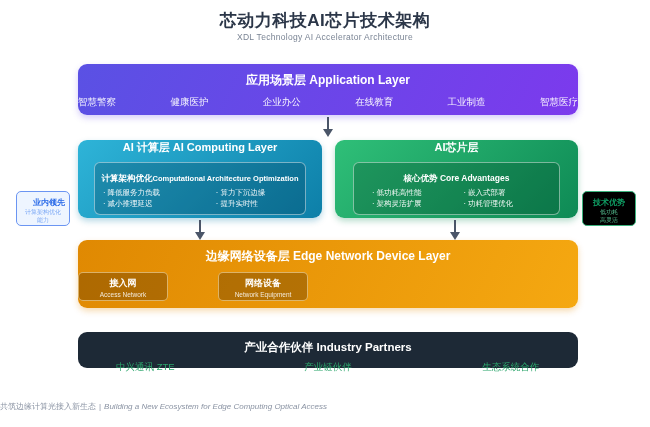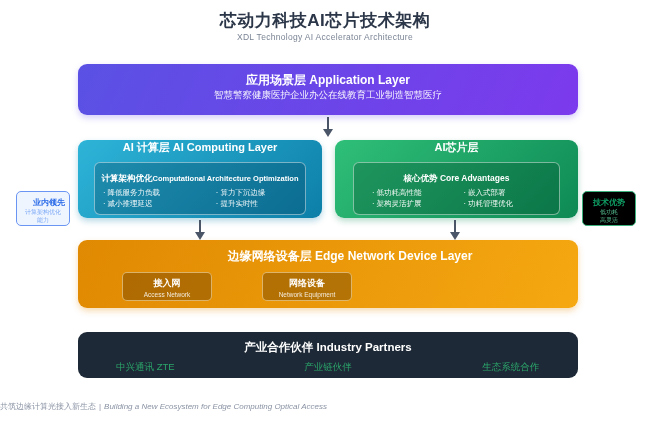--- a/index.html
+++ b/index.html
@@ -11,21 +11,21 @@
   .header-subtitle { position:absolute; top:32px; left:0; width:100%; text-align:center;
     font-size:8.5px; color:#7a8494; letter-spacing:0.3px; }
 
   .layer { position:absolute; border-radius:9px; color:#fff; }
 
   
   .app-layer { left:78px; top:64px; width:500px; height:51px;
     background:linear-gradient(115deg,#5a51e4 0%,#7c3aed 100%);
     box-shadow:0 3px 6px rgba(90,60,230,0.25); }
   .app-title { text-align:center; font-size:12px; font-weight:bold; padding-top:8px; }
-  .app-items { display:flex; justify-content:center; 
+  .app-items { display:flex; justify-content:space-between; margin-top:7px;
     font-size:9.5px; color:rgba(255,255,255,0.95); }
 
   
   .computing-layer { left:78px; top:140px; width:244px; height:78px;
     background:linear-gradient(135deg,#2eb4d8 0%,#0d7fa8 100%);
     box-shadow:0 3px 6px rgba(13,127,168,0.3); }
   .chip-layer { left:335px; top:140px; width:243px; height:78px;
     background:linear-gradient(135deg,#2fbf78 0%,#0e8a55 100%);
     box-shadow:0 3px 6px rgba(14,138,85,0.3); }
   .mid-title { text-align:center; font-size:11px; font-weight:bold; }
@@ -59,30 +59,30 @@
   .arrow-line { width:2.5px; height:12px; background:#4a5568; margin:0 auto; }
   .arrow-head { width:0; height:0; border-left:5.5px solid transparent;
     border-right:5.5px solid transparent; border-top:8px solid #4a5568; margin:0 auto; }
   .arrow-app { left:322px; top:117px; }
   .arrow-left { left:194px; top:220px; }
   .arrow-right { left:449px; top:220px; }
 
   
   .edge-layer { left:78px; top:240px; width:500px; height:68px;
     background:linear-gradient(115deg,#e08902 0%,#f5a811 100%);
-    box-shadow:0 3px 6px rgba(224,137,2,0.3);padding-left:44px; }
+    box-shadow:0 3px 6px rgba(224,137,2,0.3); }
   .edge-title { text-align:center; font-size:12px; font-weight:bold; padding-top:8px; }
   .edge-items { display:flex; gap:50px; margin-top:7px; }
   .edge-item { width:90px; height:29px; background:rgba(92,53,0,0.38);
     border:1px solid rgba(255,235,190,0.55); border-radius:5px; text-align:center; }
   .edge-item .zh { display:block; font-size:9px; font-weight:bold; padding-top:4px; }
   .edge-item .en { display:block; font-size:6.5px; color:rgba(255,255,255,0.85); margin-top:1px; }
 
   
-  .partners-layer { left:78px; top:332px; width:500px; height:46px; background:#1d2936;
+  .partners-layer { left:78px; top:332px; width:500px; height:36px; background:#1d2936;
     border-radius:9px; }
   .partners-title { text-align:center; font-size:11.5px; font-weight:bold; padding-top:8px; }
   .partners-items { display:flex; justify-content:center; margin-top:6px;gap:48px; }
   .partner-item { width:140px; text-align:center; font-size:9.5px; color:#2ba56b; }
 
   
   .footer { position:absolute; top:401px; left:0; width:100%; text-align:left;
     font-size:8px; color:#8a93a3; }
   .footer .en { font-style:italic; }
   .footer .sep { margin:0 3px; }

